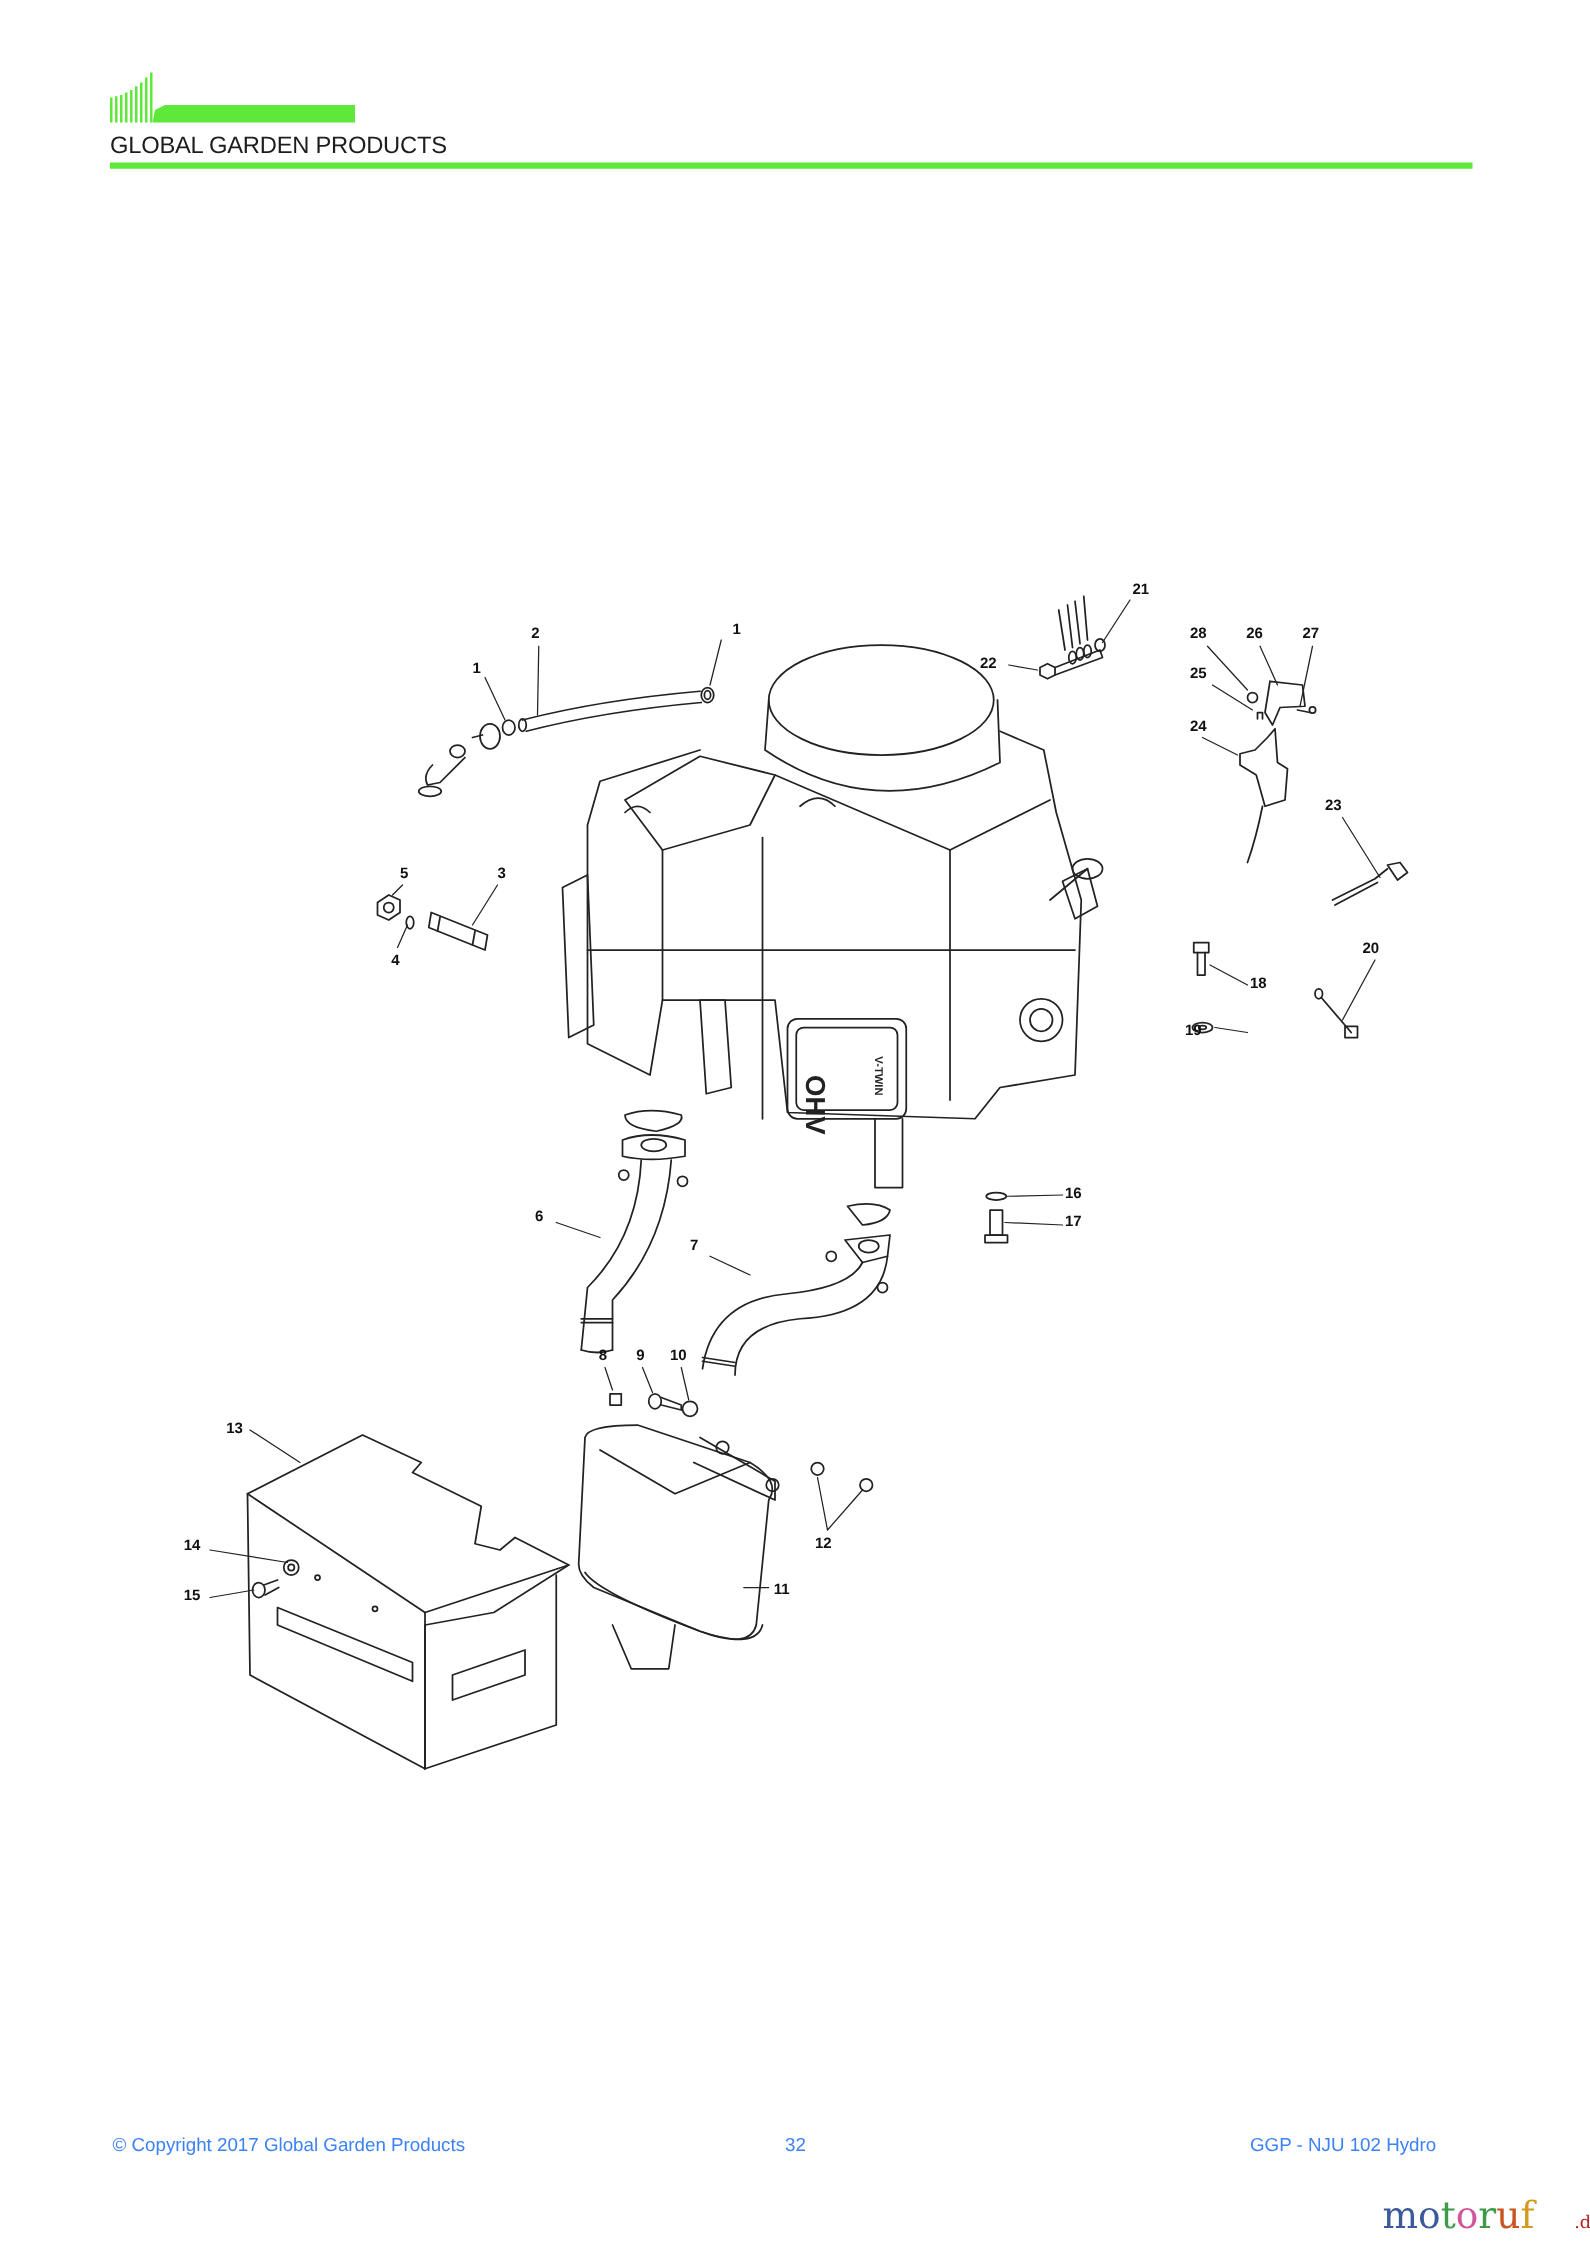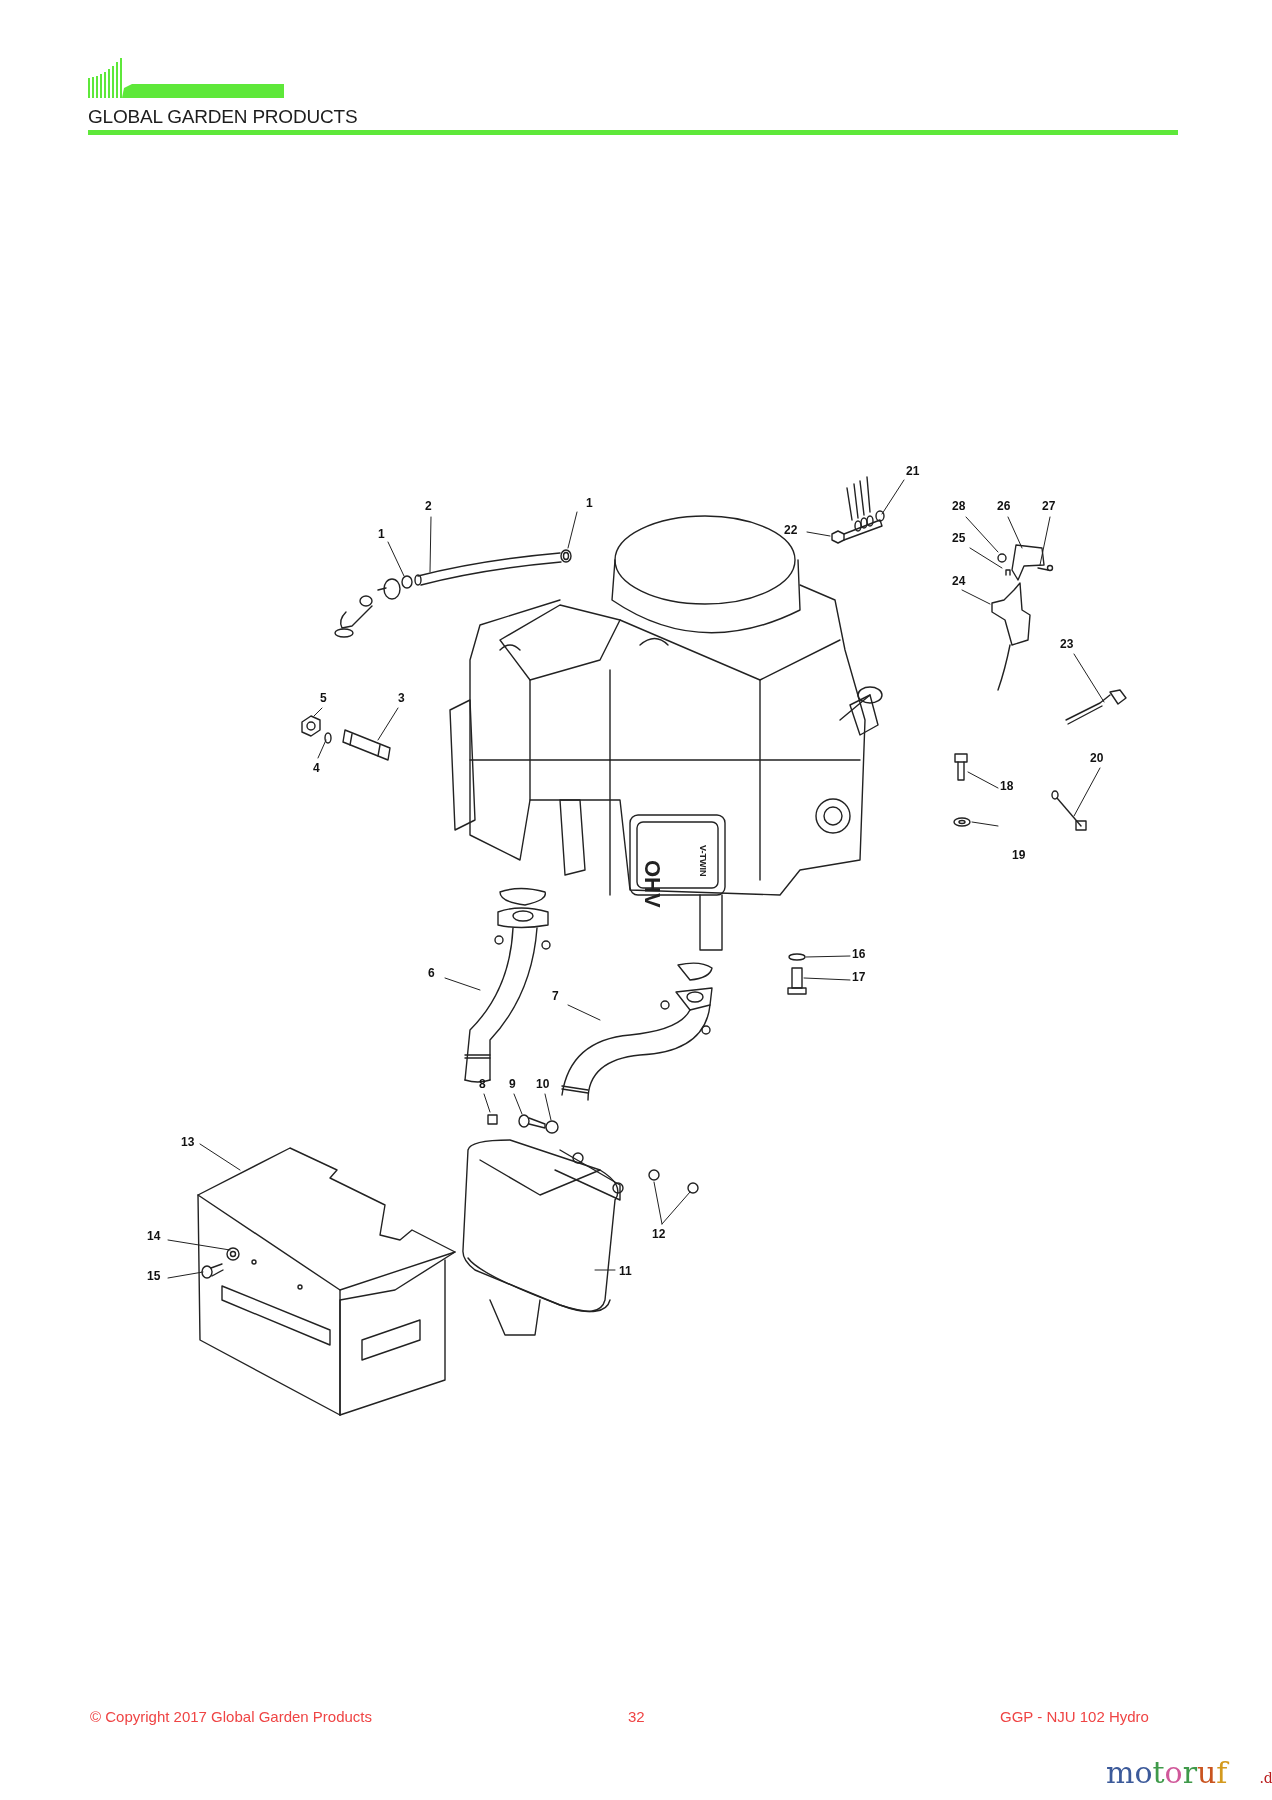--- a/index.html
+++ b/index.html
@@ -3,21 +3,21 @@
   <meta charset="utf-8">
   <style>
     html, body { margin: 0; padding: 0; background: #ffffff; }
     body { width: 1272px; height: 1800px; position: relative; overflow: hidden; font-family: "Liberation Sans", sans-serif; color: #1a1a1a; }
     .logo { position: absolute; left: 88px; top: 56px; width: 200px; height: 70px; }
     .logo svg { position: absolute; left: 0; top: 0; }
     .logo-text { position: absolute; left: 0; top: 50px; font-size: 19px; letter-spacing: -0.2px; font-weight: 400; color: #1d1d1d; white-space: nowrap; }
     .header-rule { position: absolute; left: 88px; top: 130px; width: 1090px; height: 5px; background: #5ee83a; }
     .diagram { position: absolute; left: 0; top: 0; width: 1272px; height: 1800px; }
     .callout { position: absolute; font-weight: 700; font-size: 12px; color: #111; line-height: 1; }
-    .footer { position: absolute; top: 1708px; font-size: 15px; color: #ef4444; }
+    .footer { position: absolute; top: 1708px; font-size: 15px; color: #3b82f6; }
     .footer-left { left: 90px; }
     .footer-center { left: 628px; }
     .footer-right { left: 1000px; }
     .watermark { position: absolute; left: 1106px; top: 1758px; font-family: "DejaVu Serif", serif; font-size: 30px; line-height: 1; white-space: nowrap; }
     .watermark span { display: inline-block; }
     .watermark .tld { font-size: 14px; color: #b91c1c; margin-left: 32px; }
   </style>
 </head>
 <body>
 
@@ -239,21 +239,21 @@
 <div class="callout" style="left:509px;top:1078px;">9</div>
 <div class="callout" style="left:536px;top:1078px;text-align:right;">10</div>
 <div class="callout" style="left:619px;top:1265px;">11</div>
 <div class="callout" style="left:652px;top:1228px;">12</div>
 <div class="callout" style="left:181px;top:1136px;">13</div>
 <div class="callout" style="left:147px;top:1230px;">14</div>
 <div class="callout" style="left:147px;top:1270px;">15</div>
 <div class="callout" style="left:852px;top:948px;">16</div>
 <div class="callout" style="left:852px;top:971px;">17</div>
 <div class="callout" style="left:1000px;top:780px;">18</div>
-<div class="callout" style="left:1012px;top:818px;margin-top:31px;">19</div>
+<div class="callout" style="left:948px;top:818px;">19</div>
 <div class="callout" style="left:1090px;top:752px;">20</div>
 <div class="callout" style="left:906px;top:465px;">21</div>
 <div class="callout" style="left:784px;top:524px;">22</div>
 <div class="callout" style="left:1060px;top:638px;">23</div>
 <div class="callout" style="left:952px;top:575px;">24</div>
 <div class="callout" style="left:952px;top:532px;">25</div>
 <div class="callout" style="left:997px;top:500px;">26</div>
 <div class="callout" style="left:1042px;top:500px;">27</div>
 <div class="callout" style="left:952px;top:500px;">28</div>
 

